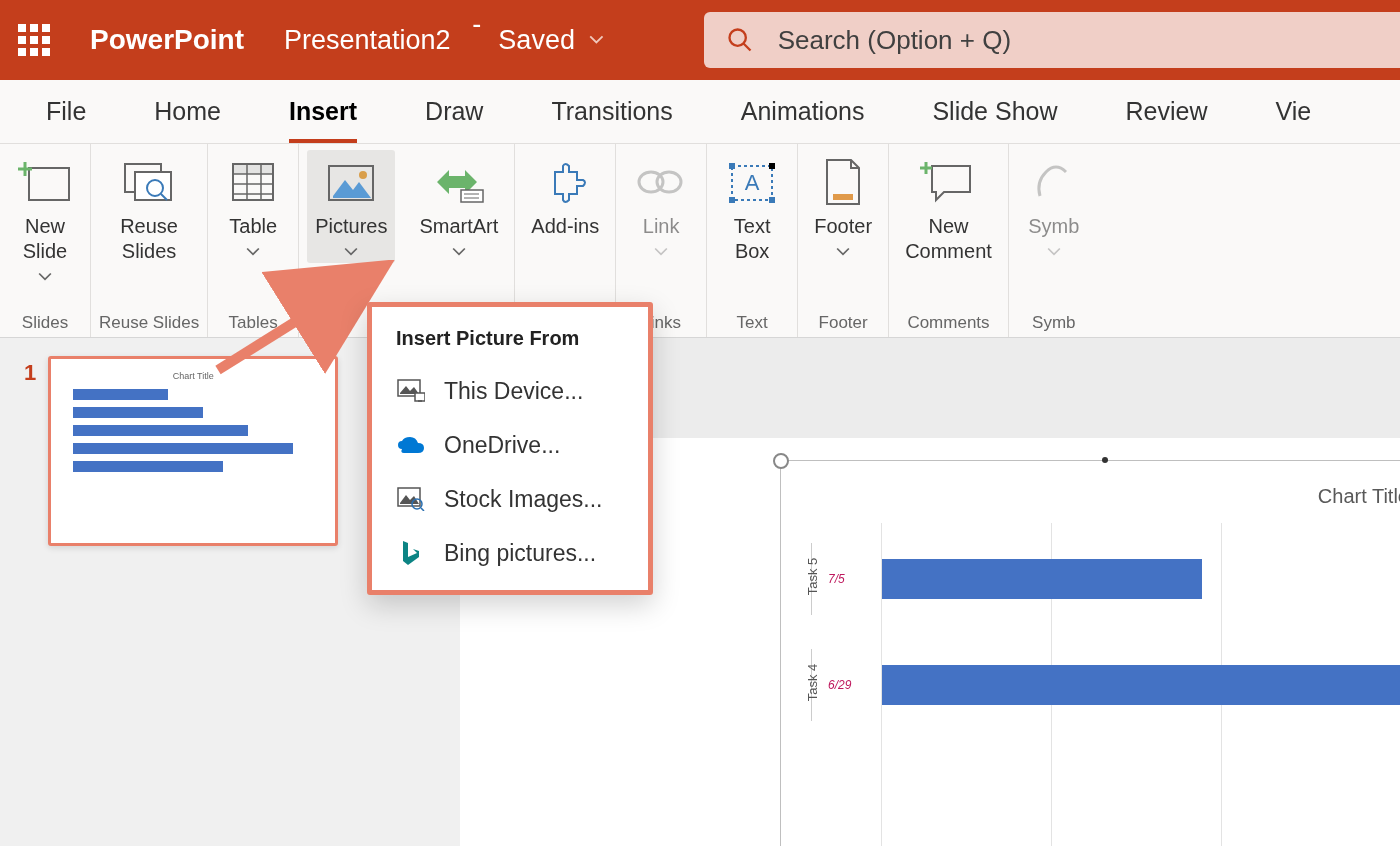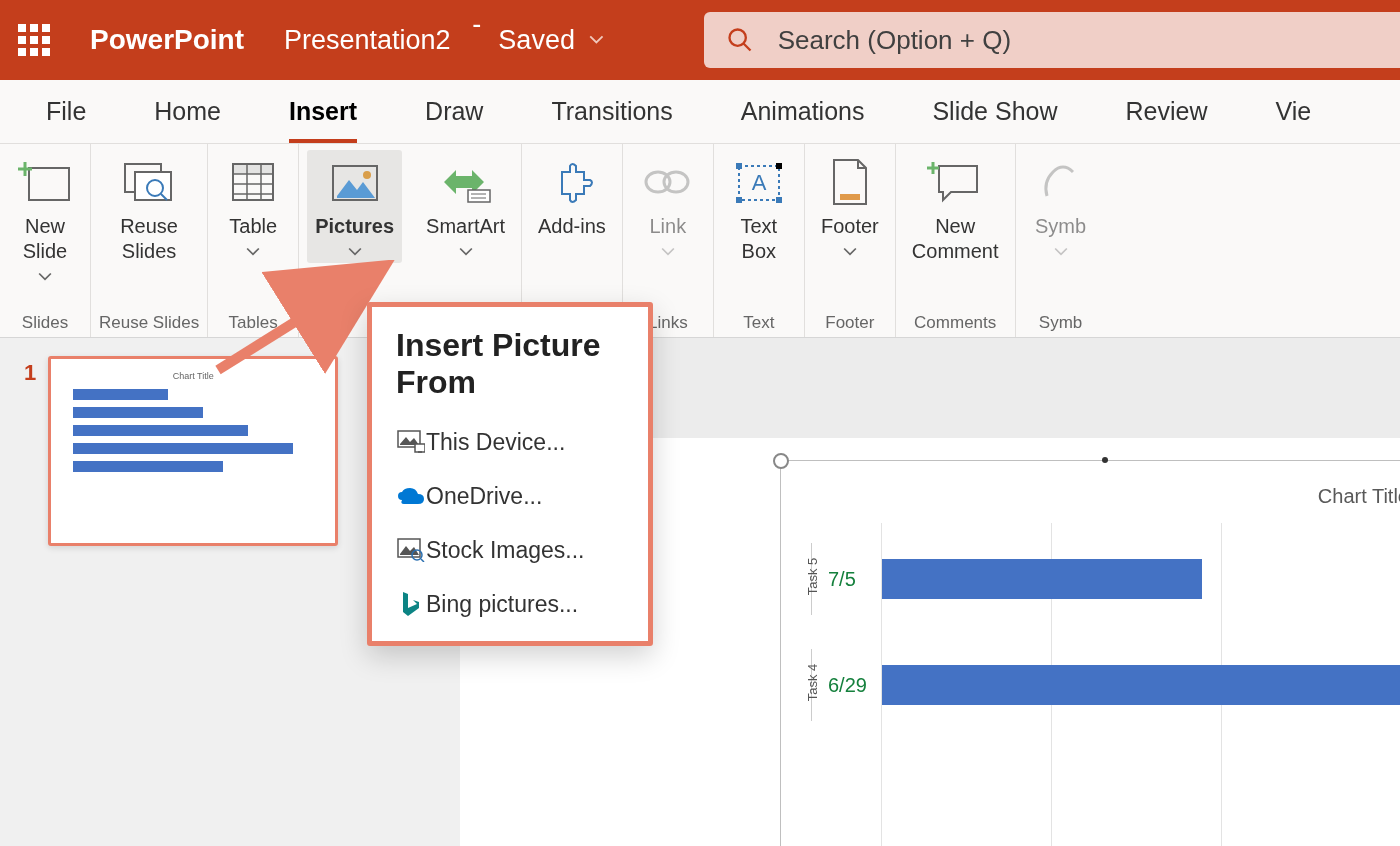--- a/index.html
+++ b/index.html
@@ -22,21 +22,21 @@
 .tab { padding: 0 30px; font-size: 25px; color: #333; cursor: pointer; height: 100%; display:flex; align-items:center; position:relative; }
 .tab.active { font-weight: 600; color: #000; }
 .tab.active::after { content:''; position:absolute; bottom:0; left:30px; right:30px; height:4px; background:#c43e1c; }
 
 
 .ribbon { background: #faf9f8; height: 194px; display: flex; border-bottom: 1px solid #d6d6d6; }
 .group { display:flex; flex-direction:column; align-items:center; justify-content:space-between; padding: 6px 8px 4px; border-right: 1px solid #e1dfdd; }
 .group-items { display:flex; gap:10px; align-items:flex-start; flex:1; }
 .group-label { font-size: 17px; color:#666; margin-top:4px; }
 .cmd { display:flex; flex-direction:column; align-items:center; gap:6px; padding:6px 8px; cursor:pointer; border-radius:3px; min-width:74px; }
-.cmd.highlight { background:#e7e6e4;font-weight:bold; }
+.cmd.highlight { background:#e7e6e4; }
 .cmd.disabled { opacity:.55; cursor:default; }
 .cmd-icon { height:52px; display:flex; align-items:center; justify-content:center; }
 .cmd-label { font-size:20px; color:#333; text-align:center; line-height:1.25; white-space:pre-line; }
 .cmd .caret { width:14px; height:10px; margin-top:2px; }
 
 
 .panel { position:absolute; top:338px; left:0; width:460px; bottom:0; background:#f0f0f0; padding:18px 24px; }
 .thumb-wrap { display:flex; gap:12px; }
 .thumb-num { font-size:22px; color:#c43e1c; font-weight:600; padding-top:4px; }
 .thumb { width:290px; height:190px; background:#fff; border:3px solid #e9806a; border-radius:3px; box-shadow:0 2px 6px rgba(0,0,0,.12); position:relative; overflow:hidden; }
@@ -50,28 +50,28 @@
 .slide-surface { position:absolute; top:100px; left:0; right:0; bottom:0; background:#fff; }
 
 .chart-sel { position:absolute; top:122px; left:320px; right:-30px; bottom:-30px; border:1px solid #bfbfbf; }
 .handle { position:absolute; width:16px; height:16px; border:2px solid #888; border-radius:50%; background:#fff; }
 .h-tl { top:-8px; left:-8px; }
 .h-tm { top:-4px; left:50%; transform:translateX(-50%); width:6px; height:6px; border:none; background:#333; border-radius:50%; }
 .chart-title { position:absolute; top:24px; right:20px; font-size:20px; color:#595959; }
 .plot { position:absolute; top:62px; left:30px; right:0; bottom:0; }
 .ycat { position:absolute; left:-18px; font-size:13px; color:#555; transform:rotate(-90deg); transform-origin:center; }
 .row { position:absolute; left:0; right:0; height:72px; border-left:1px solid #ccc; }
-.row .date { position:absolute; left:16px; top:50%; transform:translateY(-50%); font-size:20px; color:#15803d; }
+.row .date { position:absolute; left:16px; top:50%; transform:translateY(-50%); font-size:12px; color:#be185d;font-style:italic; }
 .row .bar { position:absolute; left:70px; top:16px; bottom:16px; background:#4472c4; }
 .gridv { position:absolute; top:0; bottom:0; width:1px; background:#e3e3e3; }
 
 
 .pictures-menu { position:absolute; top:302px; left:367px; width:286px; background:#fff; border:5px solid #e9806a; border-radius:3px; box-shadow:0 10px 28px rgba(0,0,0,.18); z-index:10; padding:14px 0 10px; }
-.menu-title { font-size:32px; font-weight:600; color:#222; padding:6px 24px 14px; }
-.menu-item { display:flex; align-items:center; padding:12px 24px; font-size:23px; color:#333; cursor:pointer; }
+.menu-title { font-size:20px; font-weight:600; color:#222; padding:6px 24px 14px; }
+.menu-item { display:flex; align-items:center; gap:18px; padding:12px 24px; font-size:23px; color:#333; cursor:pointer; }
 .menu-icon { width:30px; height:30px; display:flex; align-items:center; justify-content:center; flex-shrink:0; }
 
 
 .arrow { position:absolute; top:260px; left:208px; width:200px; height:120px; z-index:9; pointer-events:none; }
 
 </style>
 </head>
 <body>
 
 <div class="titlebar">

